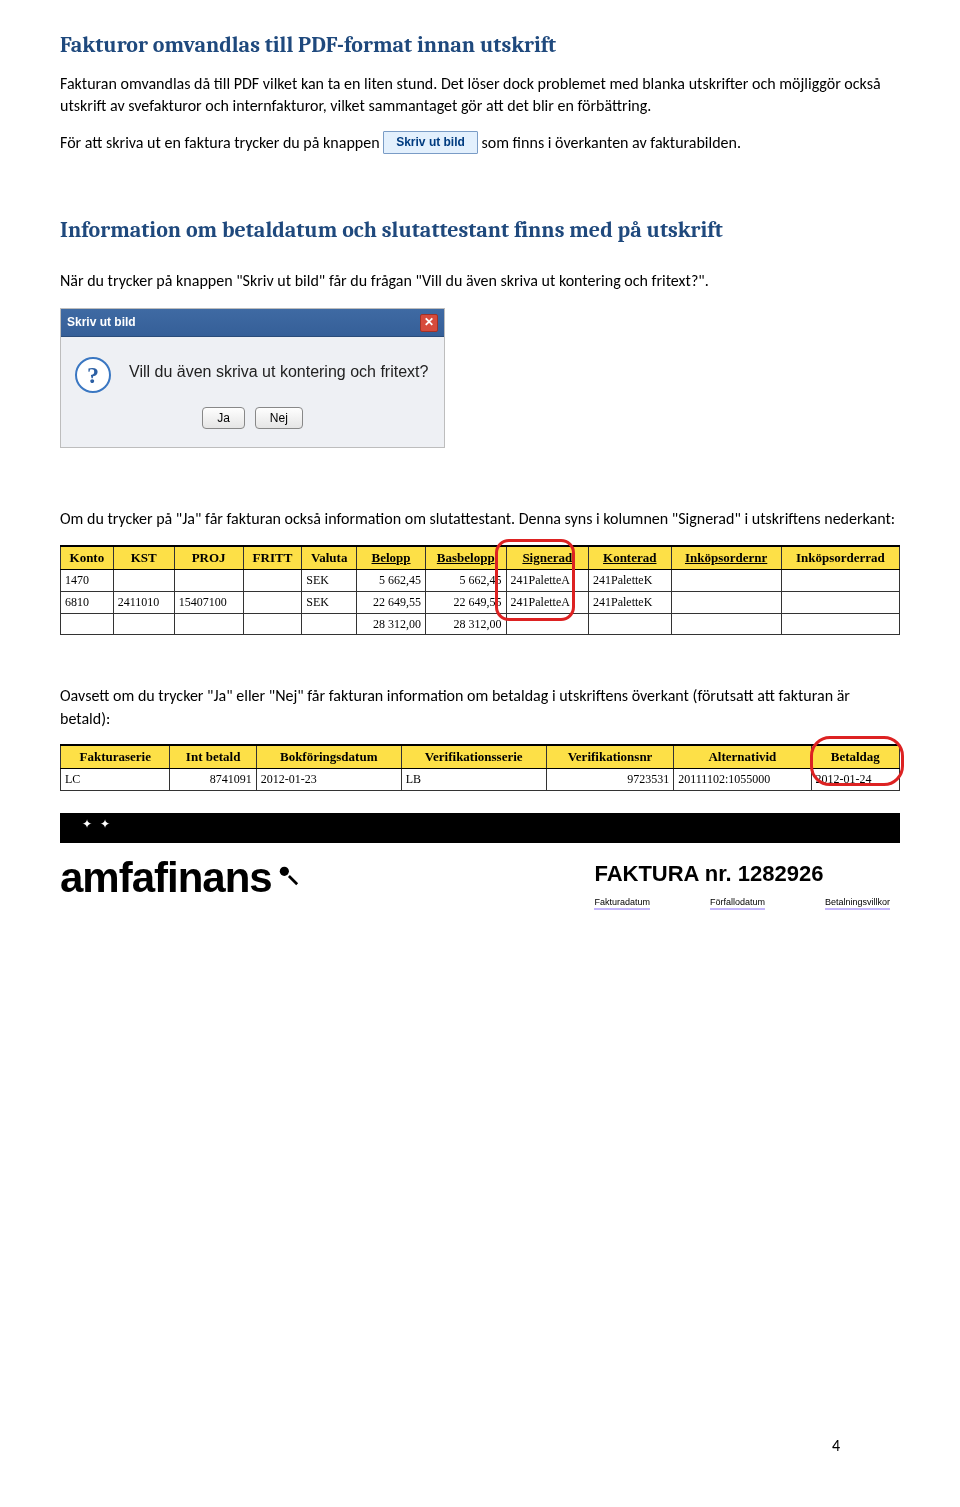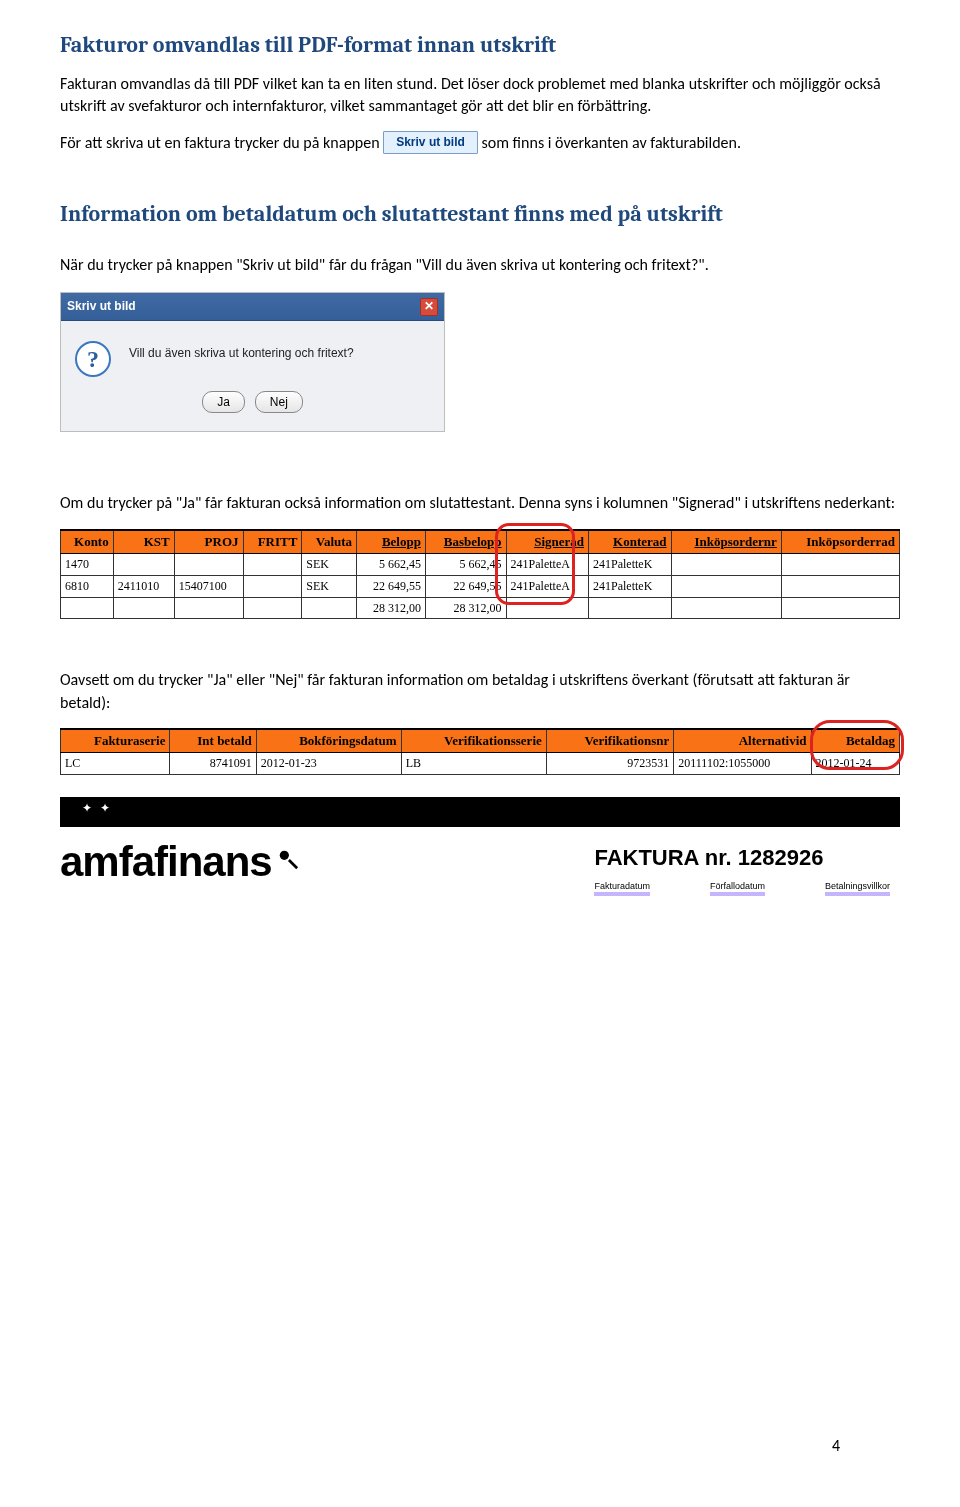--- a/index.html
+++ b/index.html
@@ -18,21 +18,21 @@
     font-family: Cambria, Georgia, serif;
     font-size: 22px;
     font-weight: bold;
     margin-bottom: 12px;
   }
   h2.section-title-2 {
     color: #1F497D;
     font-family: Cambria, Georgia, serif;
     font-size: 22px;
     font-weight: bold;
-    margin-top: 44px;
+    margin-top: 60px;
     margin-bottom: 24px;
   }
   p.body-text {
     font-family: Calibri, Arial, sans-serif;
     font-size: 16px;
     margin-bottom: 14px;
   }
   .inline-btn {
     display: inline-block;
     border: 1px solid #7a9cc6;
@@ -98,55 +98,55 @@
     align-items: center;
     justify-content: center;
     color: #2b5fa4;
     font-size: 24px;
     font-weight: bold;
     margin-right: 18px;
     flex-shrink: 0;
     font-family: Georgia, serif;
   }
   .dialog-text {
-    font-size: 12px;
+    font-size: 16px;
     color: #222;
     padding-top: 4px;
   }
   .dialog-buttons {
     display: flex;
     justify-content: center;
     gap: 10px;
     padding-bottom: 18px;
   }
   .dialog-btn {
     border: 1px solid #888;
     background: linear-gradient(#fefefe, #e5e5e5);
     font-size: 12px;
     padding: 3px 14px;
     font-family: Tahoma, Arial, sans-serif;
-    border-radius: 10px;
+    border-radius: 4px;
   }
   
   .tbl {
     width: 100%;
     border-collapse: collapse;
     font-family: "Times New Roman", Times, serif;
     font-size: 13px;
     margin-top: 8px;
     margin-bottom: 10px;
   }
   .tbl th {
     border: 1px solid #333;
     border-top: 2px solid #000;
     border-bottom: 1px solid #000;
-    text-align: right;
+    text-align: center;
     padding: 2px 4px;
     font-weight: bold;
-    background: #f97316;
+    background: #fde047;
   }
   .tbl td {
     border: 1px solid #333;
     padding: 2px 4px;
     font-size: 12px;
   }
   .tbl td.num { text-align: right; }
   .red-oval {
     position: absolute;
     border: 3px solid #d22;
@@ -198,21 +198,21 @@
     font-weight: 900;
     font-size: 22px;
   }
   .invoice-labels {
     display: flex;
     gap: 60px;
     font-family: Arial, sans-serif;
     font-size: 9px;
     margin-top: 6px;
   }
-  .invoice-labels div { border-bottom: 4px solid #c4b5fd; }
+  .invoice-labels div { border-bottom: 2px solid #c4b5fd; }
 
   .page-num {
     position: absolute;
     bottom: 20px;
     right: 60px;
     font-family: Calibri, Arial, sans-serif;
     font-size: 16px;
   }
   .page-container { position: relative; min-height: 1447px; }
 </style>

